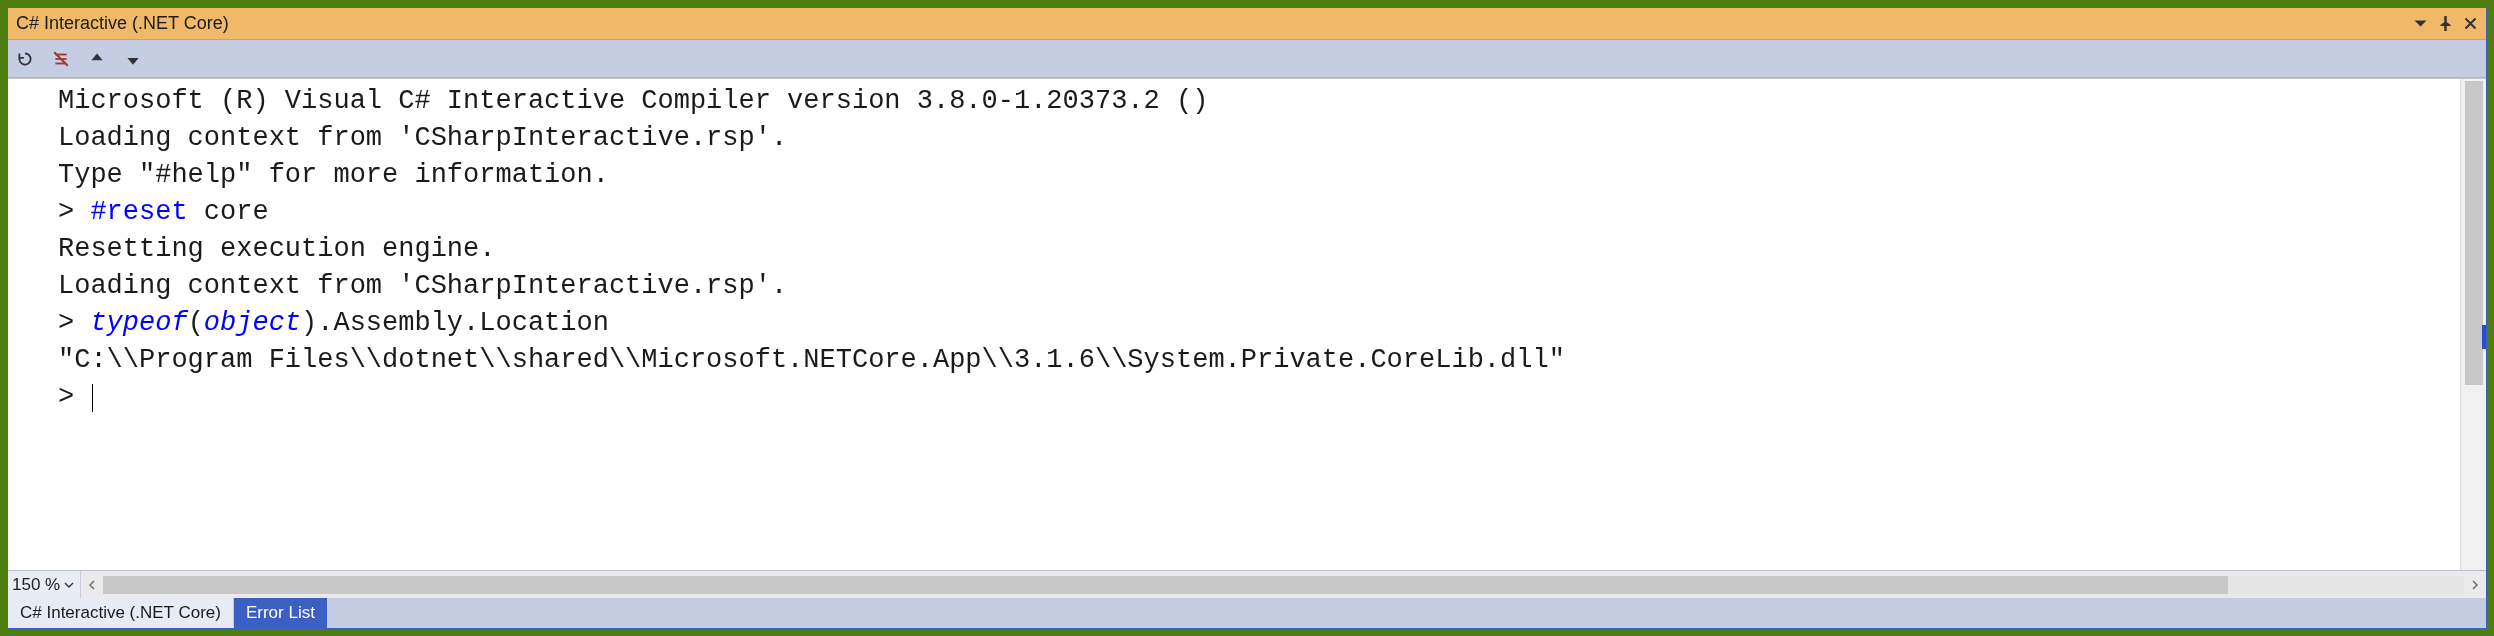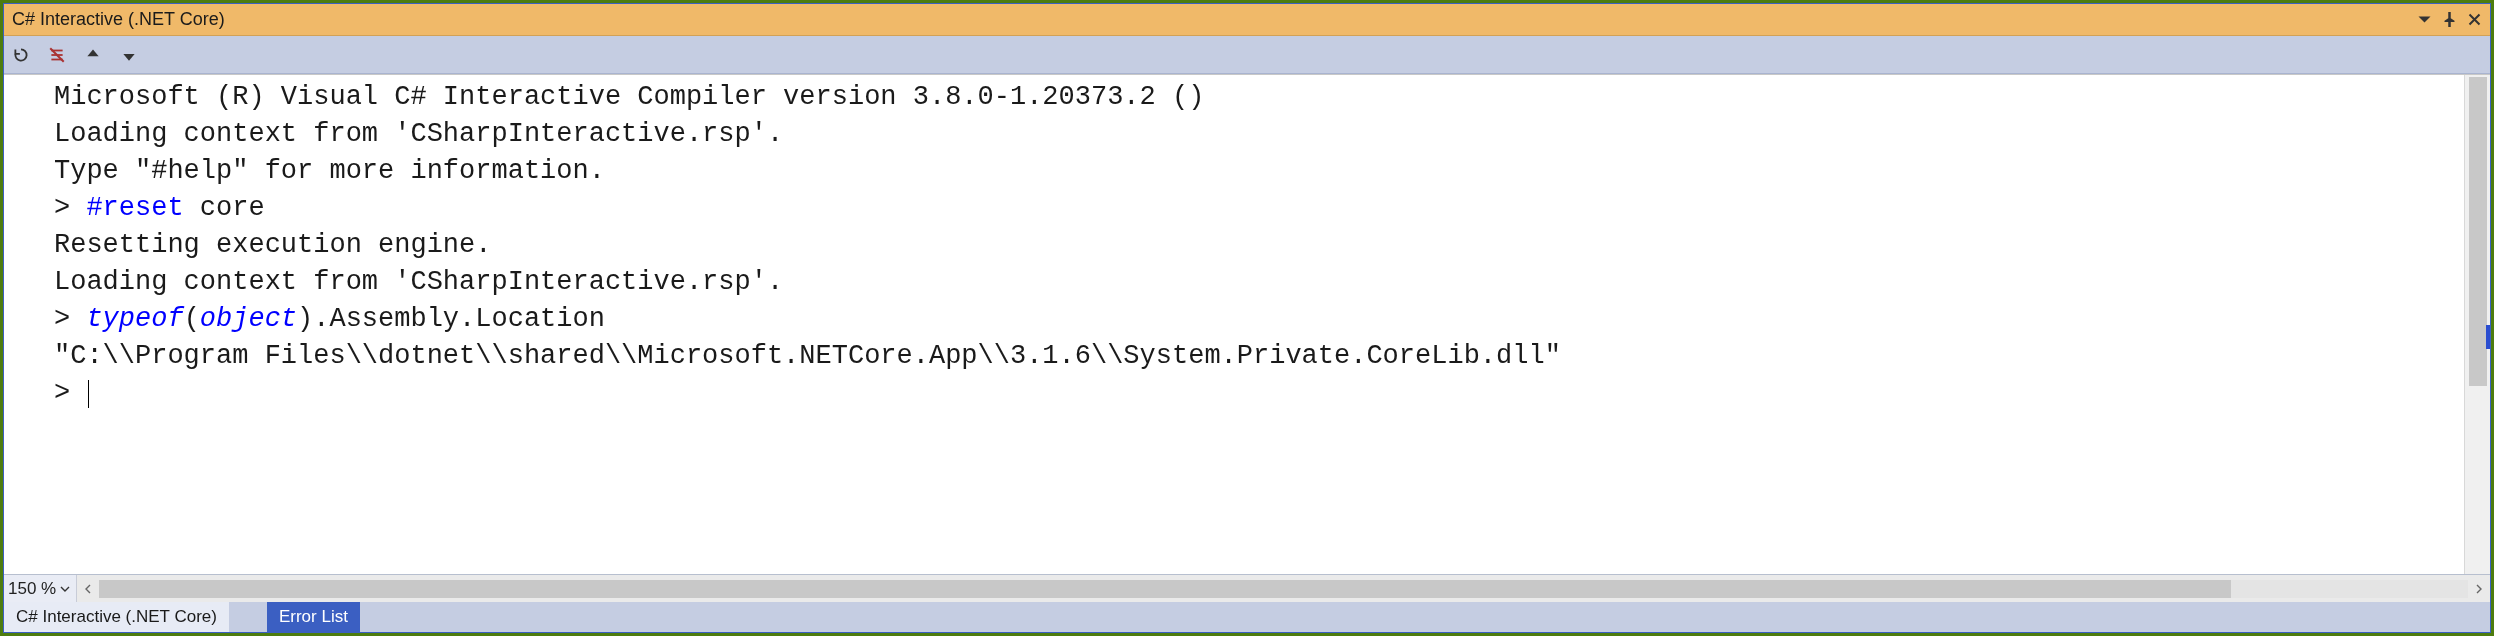--- a/index.html
+++ b/index.html
@@ -168,26 +168,25 @@
     display:flex;
     align-items:center;
     cursor:pointer;
     color:#1a1a1a;
     background:#e7ebf5;
     border-right:1px solid #c5cde2;
   }
   .tabs .tab.active {
     background:#3b5fc2;
     color:#fff;
-    margin-left:37px;
   }
 
   
   .frame {
-    border: 3px solid #4d7c0f;
+    border: 7px solid #4d7c0f;
     height:100%;
     display:flex;
     flex-direction:column;
   }
   .frame-inner {
     border: 1px solid #3b5fc2;
     flex:1;
     display:flex;
     flex-direction:column;
   }

